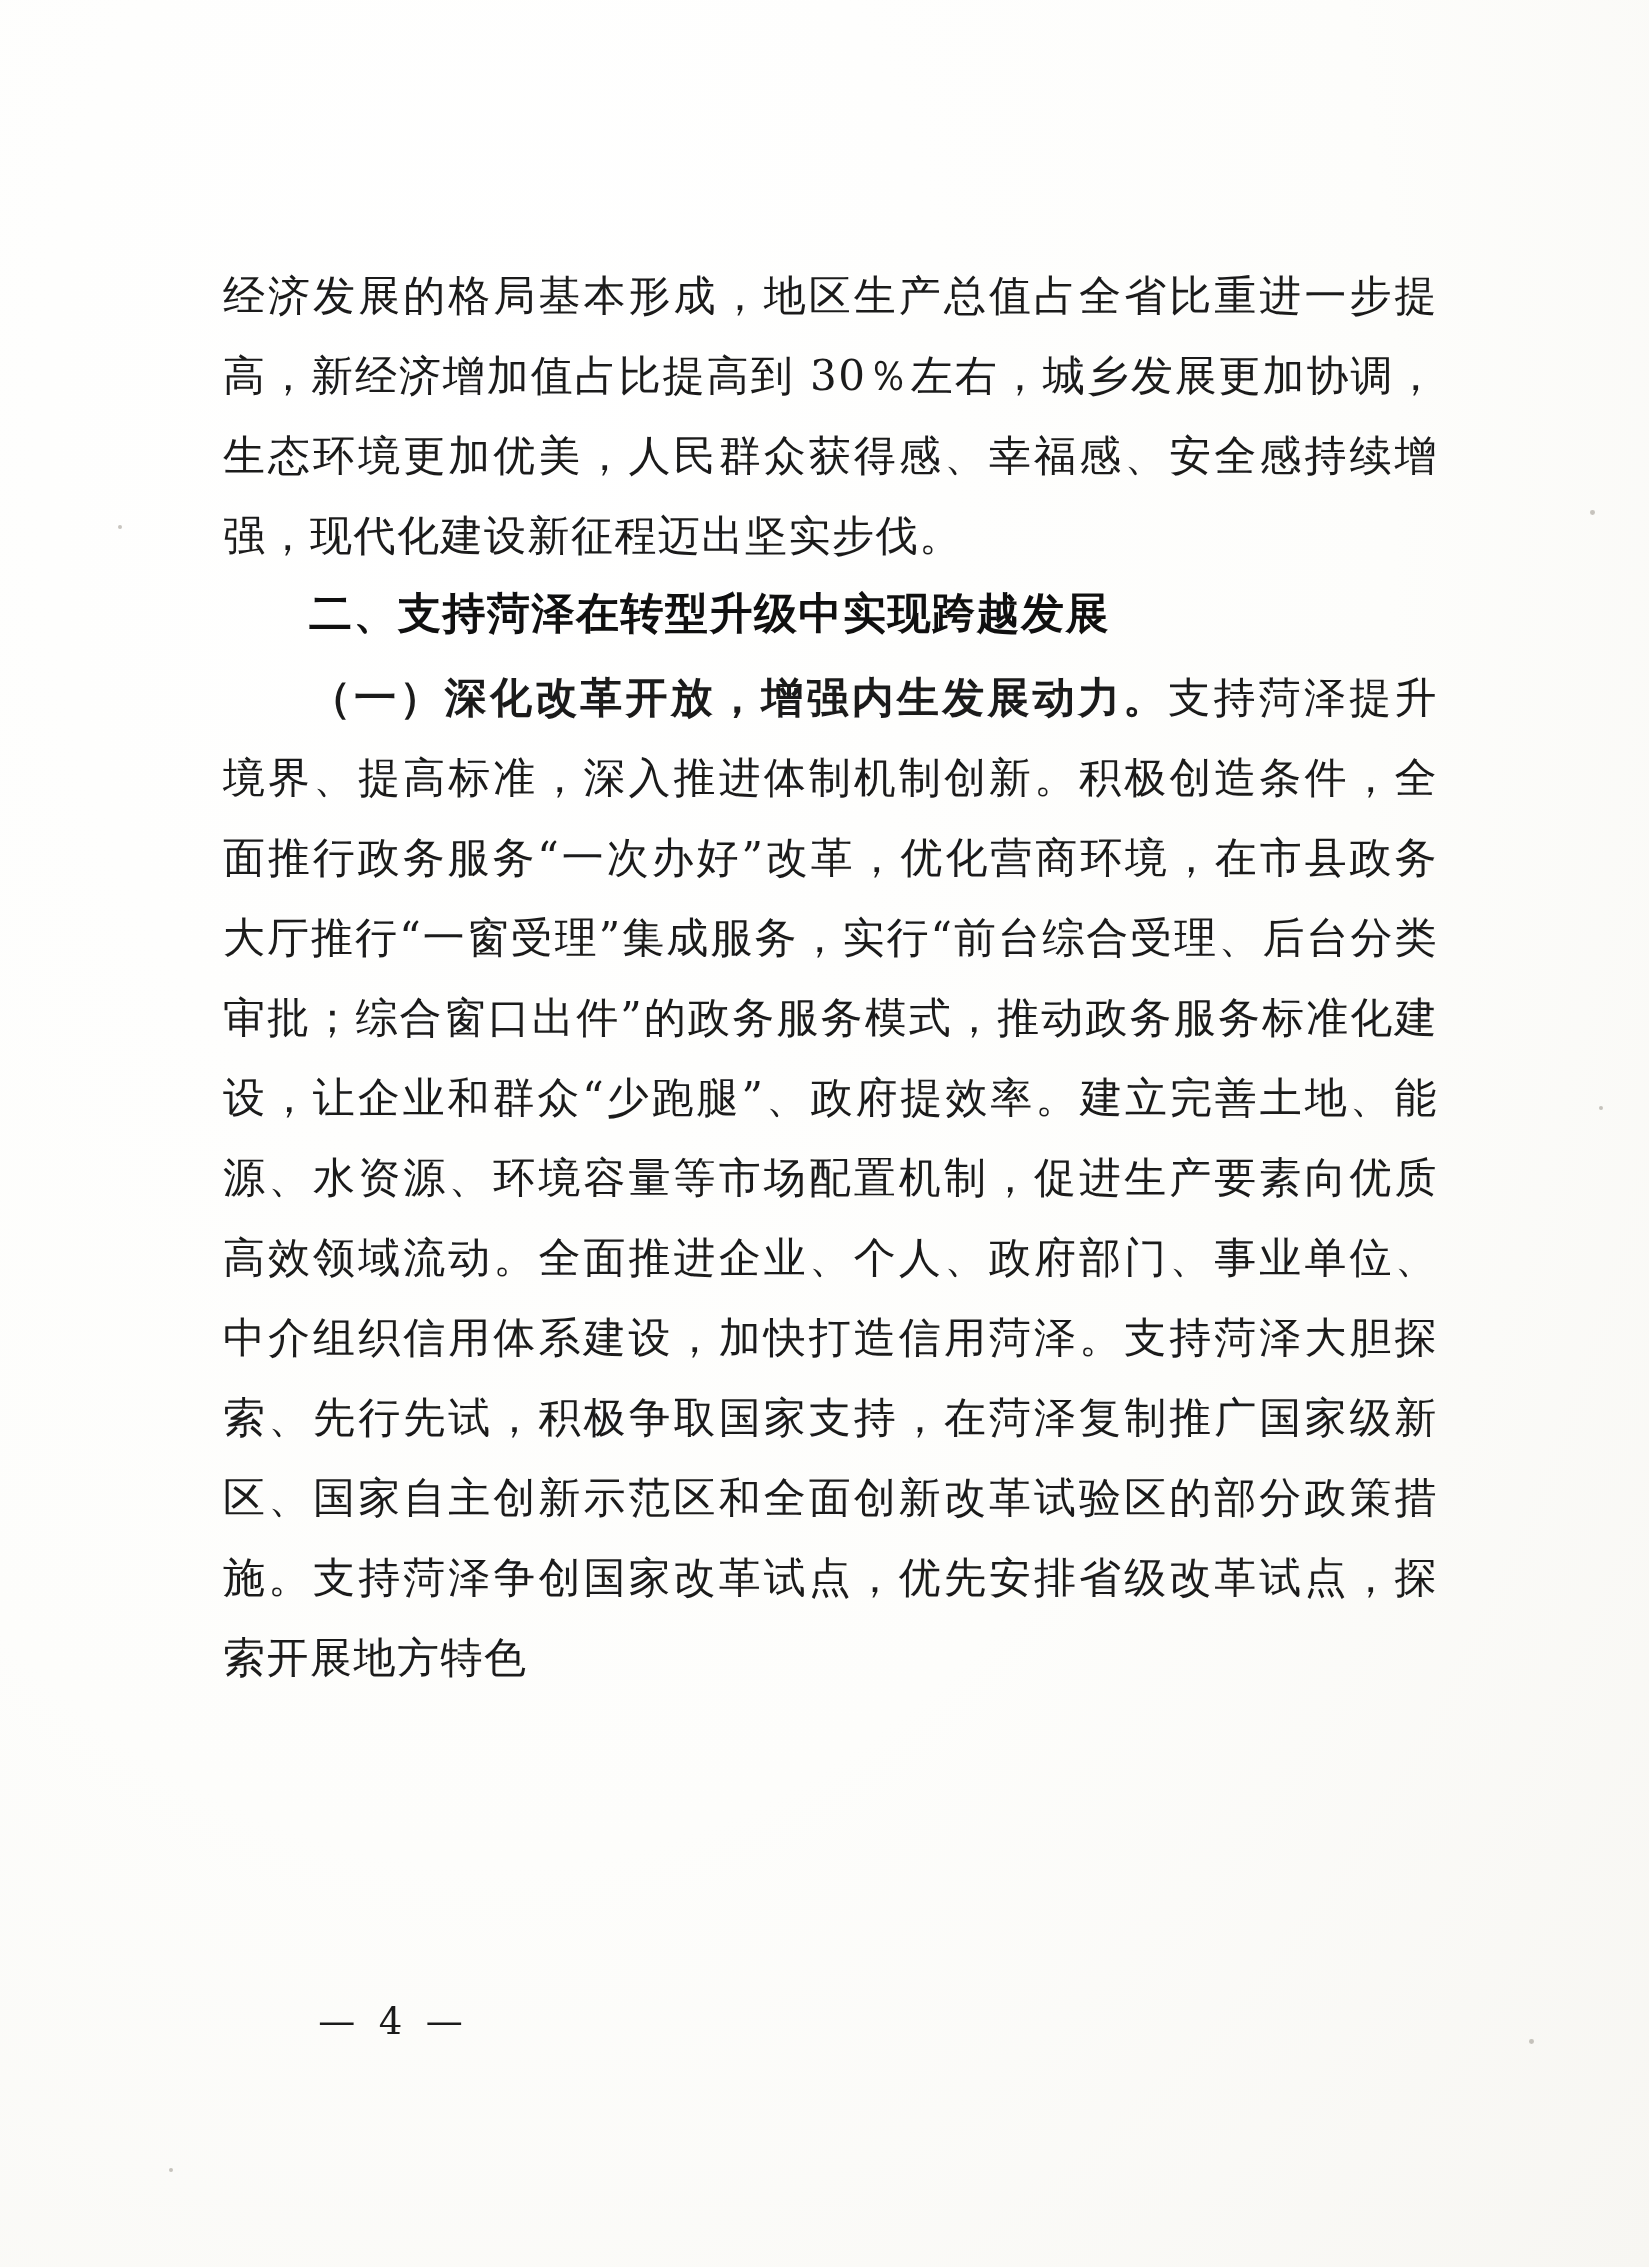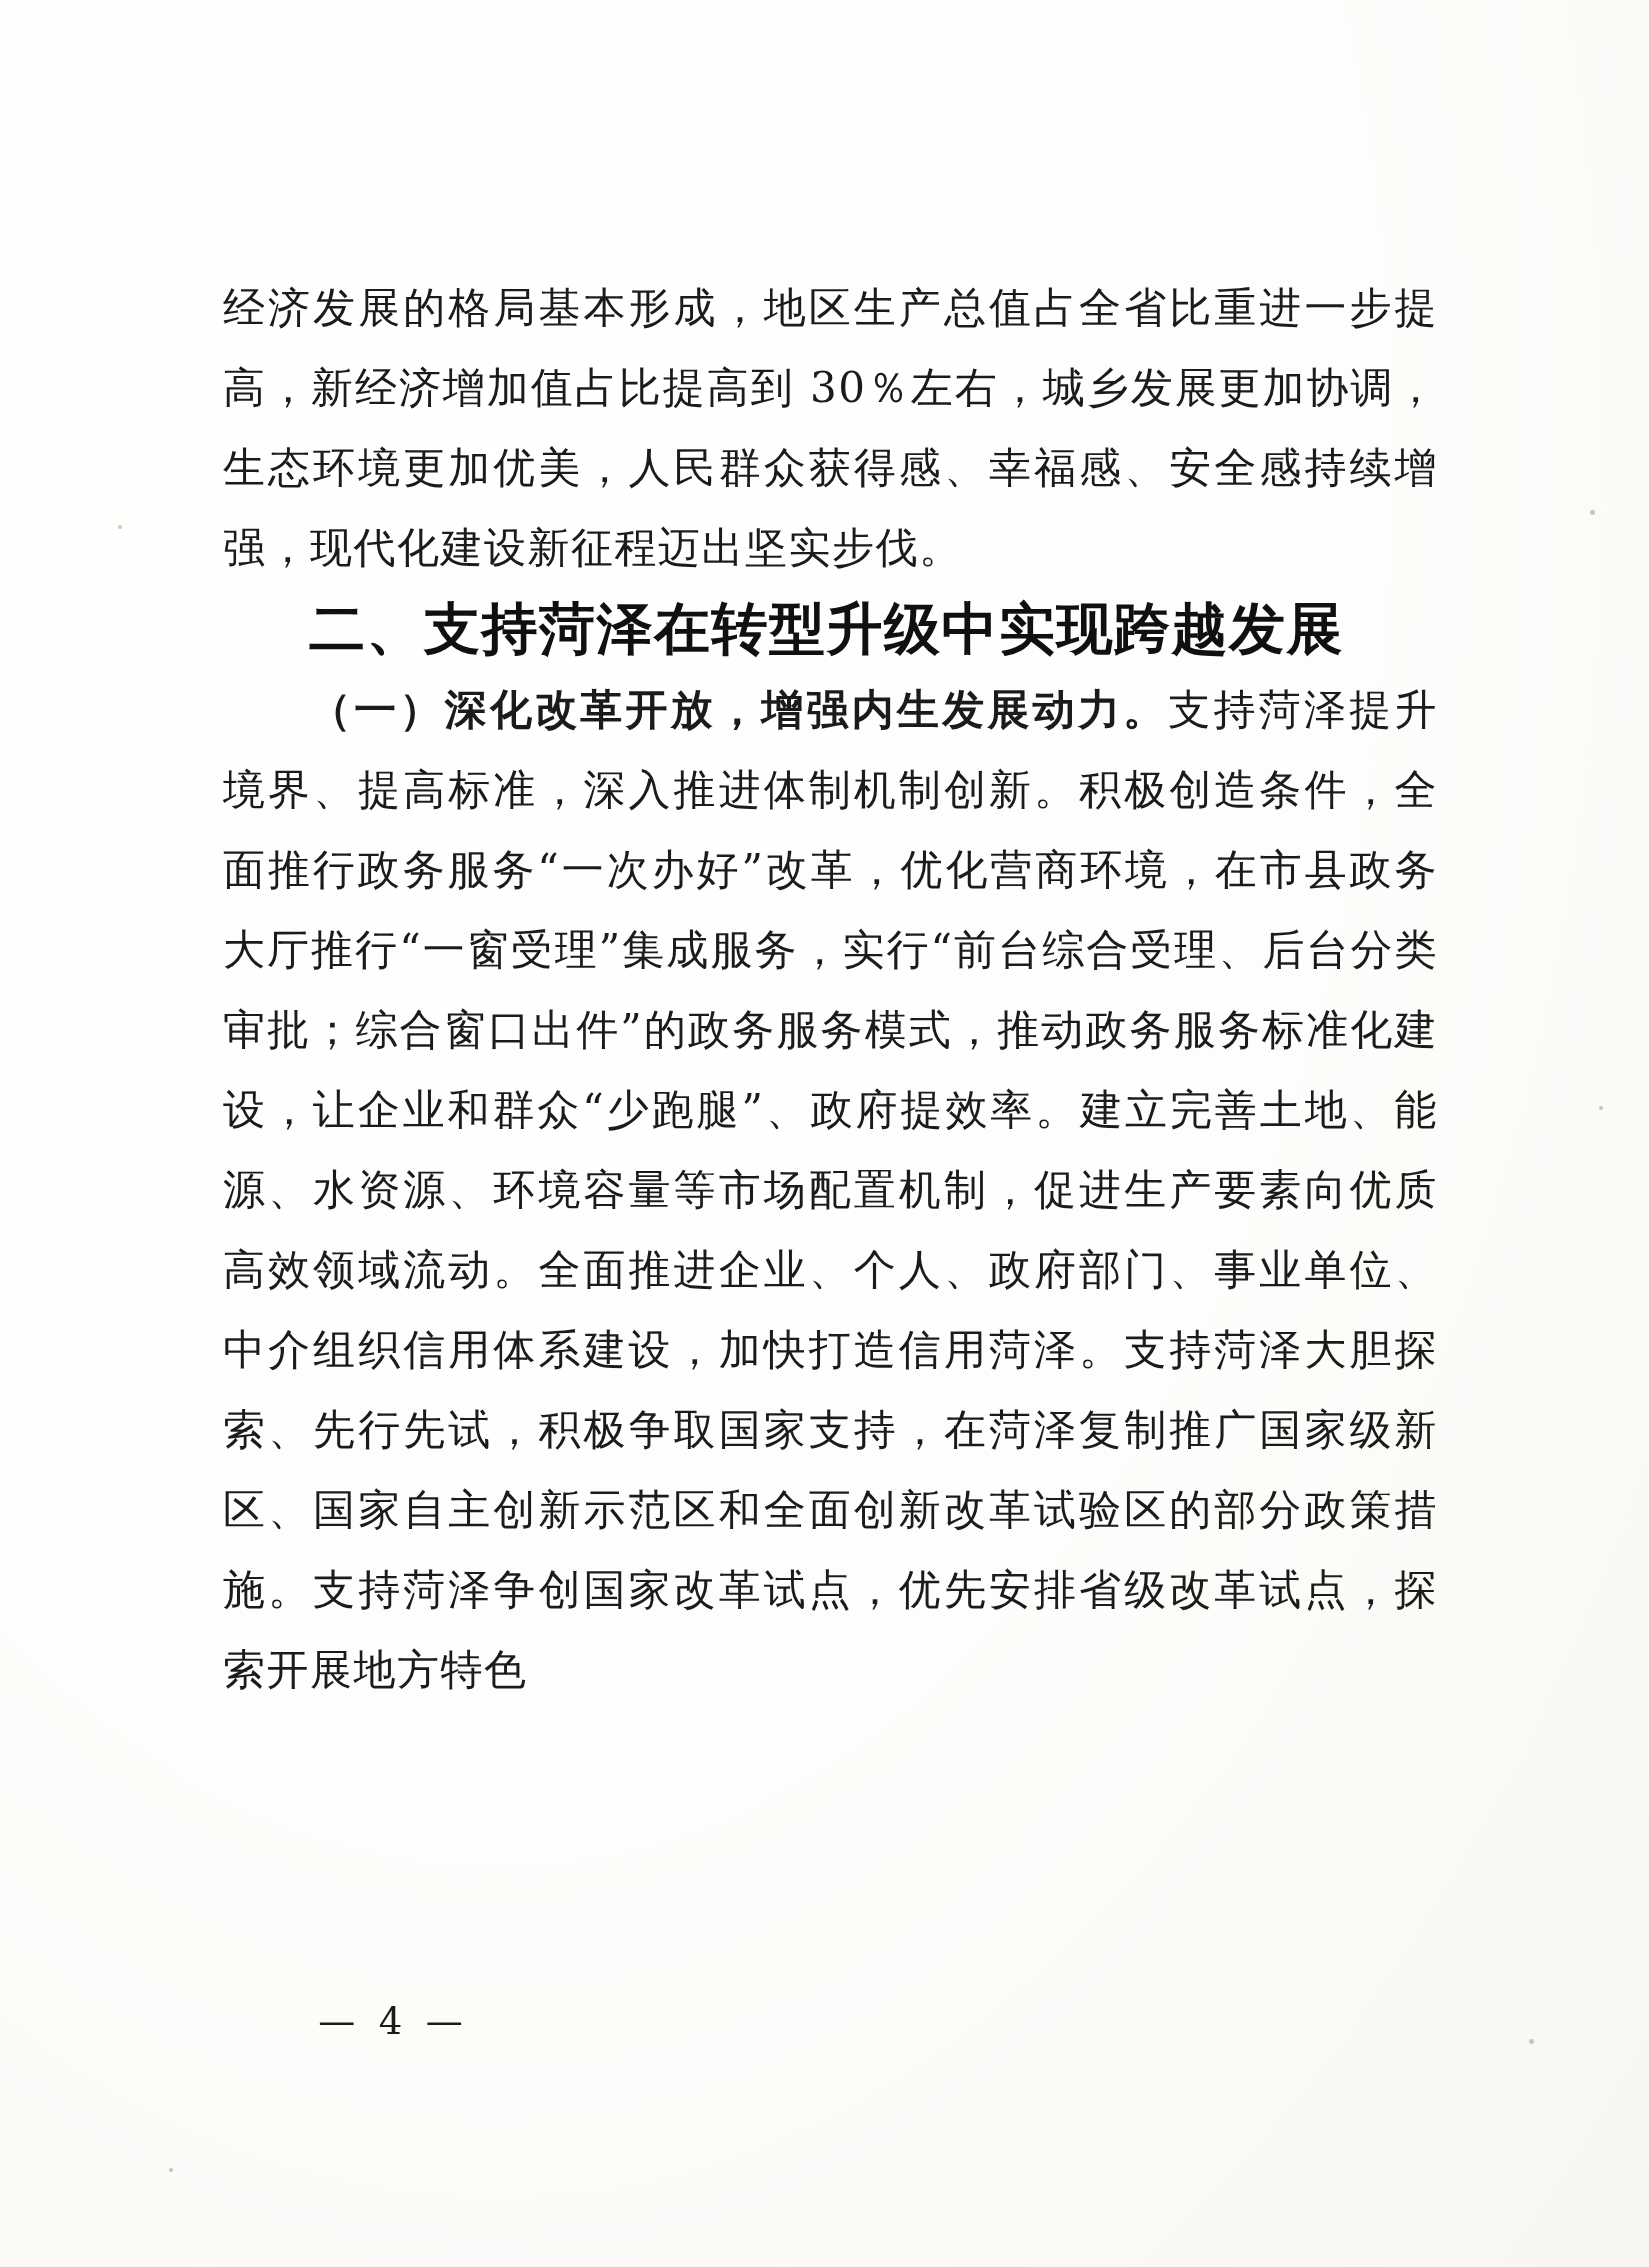--- a/index.html
+++ b/index.html
@@ -27,21 +27,21 @@
   .speck {
     position: absolute;
     background: #9a968c;
     border-radius: 50%;
     opacity: .55;
   }
 
   .content {
     position: absolute;
     left: 223px;
-    top: 268px;
+    top: 256px;
     width: 1215px;
   }
 
   p {
     margin: 0;
     font-size: 42px;
     line-height: 80px;
     letter-spacing: 1.5px;
     color: #1b1b1b;
     text-align: justify;
@@ -49,27 +49,27 @@
     font-family: "DejaVu Serif", "Liberation Serif", serif;
     text-indent: 0;
   }
 
   p.indent {
     text-indent: 86px;
   }
 
   h2.section-heading {
     margin: 0;
-    font-size: 56px;
+    font-size: 43px;
     line-height: 82px;
     letter-spacing: 1.5px;
     font-weight: bold;
     color: #101010;
     text-indent: 86px;
-    font-family: Liberation Serif, serif;
+    font-family: Liberation Mono, monospace;
   }
 
   .bold-lead {
     font-weight: bold;
     font-family: "DejaVu Sans", "Liberation Sans", sans-serif;
   }
 
   .page-number {
     position: absolute;
     left: 0;

